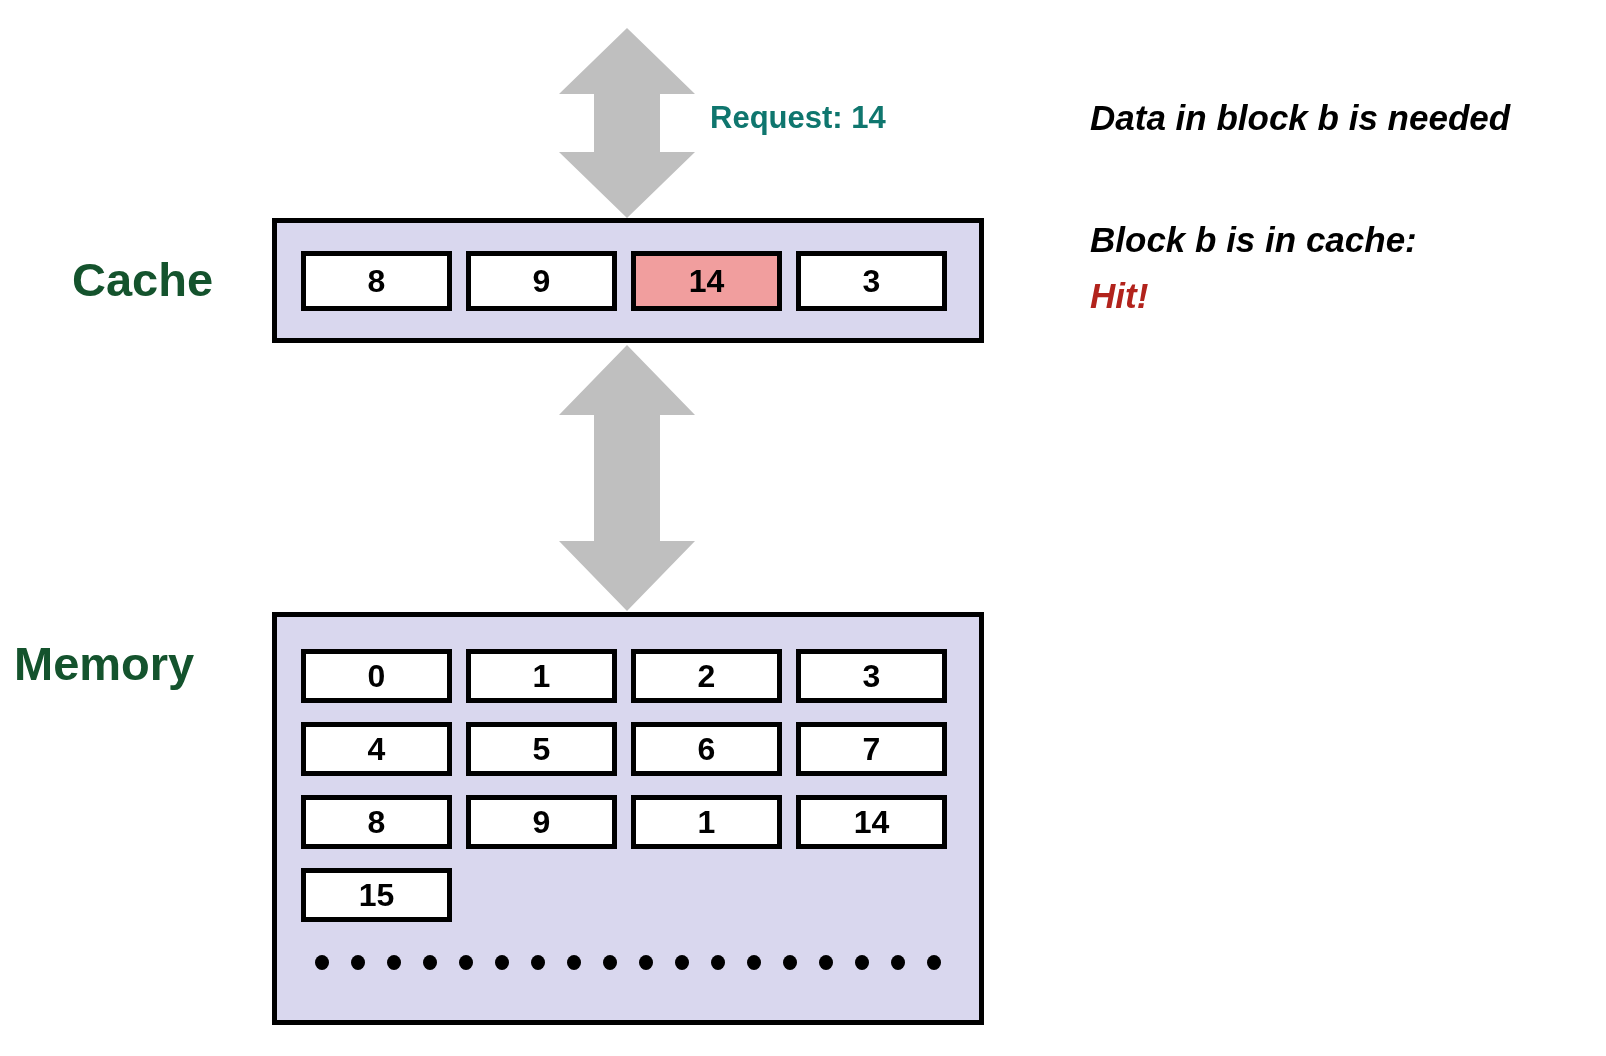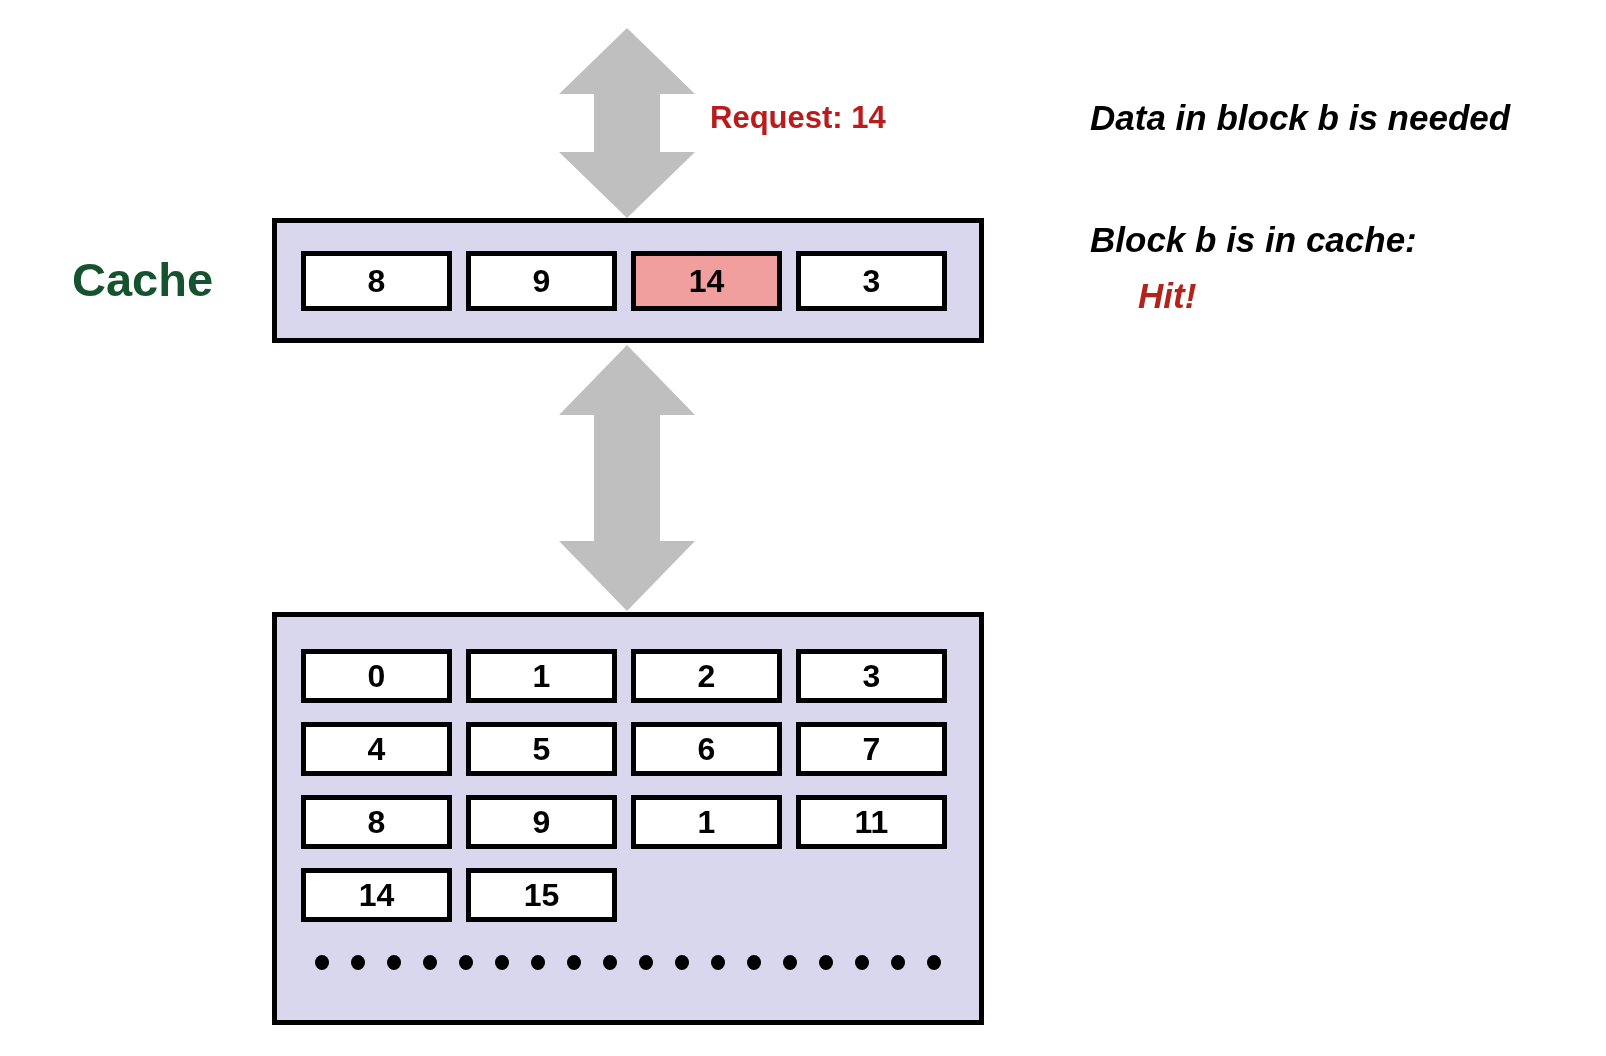--- a/index.html
+++ b/index.html
@@ -17,21 +17,21 @@
     position:relative;overflow:hidden;
   }
   .canvas{position:relative;width:1606px;height:1056px;background:#ffffff;}
 
   .arrow-svg{position:absolute;display:block;}
   #arrow-top{left:559px;top:28px;}
   #arrow-mid{left:559px;top:345px;}
 
   .request-label{
     position:absolute;left:710px;top:100px;
-    font-size:31px;font-weight:bold;color:#b91c1c;white-space:nowrap;
+    font-size:31px;font-weight:bold;color:#0f766e;white-space:nowrap;
   }
 
   .side-label{
     position:absolute;font-size:47px;font-weight:bold;color:#14532d;white-space:nowrap;
   }
   #cache-label{left:72px;top:252px;}
   #memory-label{left:14px;top:636px;}
 
   .panel{
     position:absolute;background:var(--panel);
@@ -65,21 +65,21 @@
   }
   .dot{width:14px;height:15px;border-radius:50%;background:#000;}
 
   .note{
     position:absolute;left:1090px;
     font-size:35px;font-weight:bold;font-style:italic;
     color:#000;white-space:nowrap;
   }
   #note-line1{top:98px;}
   #note-line2{top:220px;}
-  #note-line3{top:276px;color:var(--hit);margin-left:48px;}
+  #note-line3{top:276px;color:var(--hit);}
 </style>
 </head>
 <body>
 
 <div class="canvas">
 
   <svg id="arrow-top" class="arrow-svg" width="136" height="190" viewBox="0 0 136 190" aria-hidden="true">
     <polygon points="68,0 136,66 101,66 101,124 136,124 68,190 0,124 35,124 35,66 0,66" fill="#bfbfbf"></polygon>
   </svg>
 
@@ -97,35 +97,35 @@
   </div>
 
   <div class="note" id="note-line1">Data in block b is needed</div>
   <div class="note" id="note-line2">Block b is in cache:</div>
   <div class="note" id="note-line3">Hit!</div>
 
   <svg id="arrow-mid" class="arrow-svg" width="136" height="266" viewBox="0 0 136 266" aria-hidden="true">
     <polygon points="68,0 136,70 101,70 101,196 136,196 68,266 0,196 35,196 35,70 0,70" fill="#bfbfbf"></polygon>
   </svg>
 
+  <div class="side-label" id="memory-label">Memory</div>
 
   <div class="panel" id="memory-box">
     <div class="memory-grid">
         <div class="cell">0</div>
         <div class="cell">1</div>
         <div class="cell">2</div>
         <div class="cell">3</div>
         <div class="cell">4</div>
         <div class="cell">5</div>
         <div class="cell">6</div>
         <div class="cell">7</div>
         <div class="cell">8</div>
         <div class="cell">9</div>
         <div class="cell">1</div>
-        <div class="cell">11</div>
         <div class="cell">14</div>
         <div class="cell">15</div>
       </div>
     <div class="ellipsis-row">
         <span class="dot"></span>
         <span class="dot"></span>
         <span class="dot"></span>
         <span class="dot"></span>
         <span class="dot"></span>
         <span class="dot"></span>

